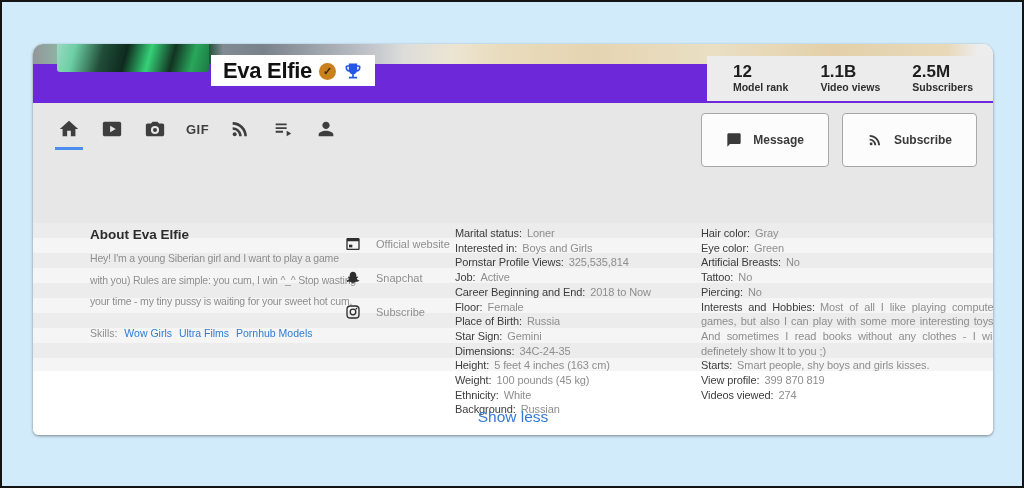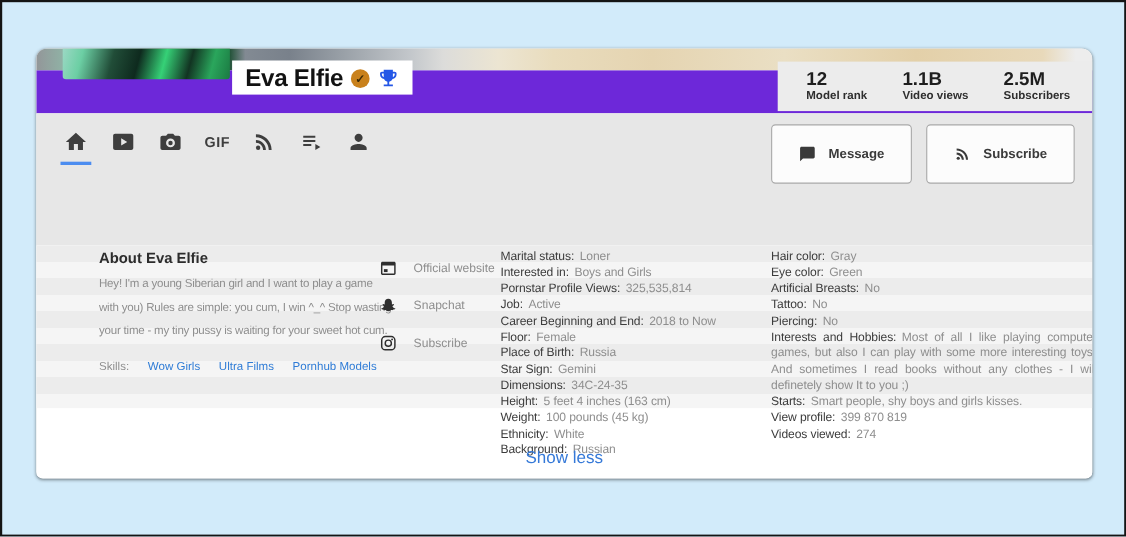--- a/index.html
+++ b/index.html
@@ -48,21 +48,21 @@
   .btn svg { width:16px; height:16px; fill:#3a3a3a; display:block; }
 
   
   .info { position:absolute; left:0; top:179px; width:100%; height:212px; background:#fff; }
   .stripes { position:absolute; left:0; top:0; width:100%; height:148px;
              background:repeating-linear-gradient(180deg,#ececec 0 15px,#f5f5f5 15px 30px); }
   .col-about { position:absolute; left:57px; top:0; width:268px; }
   .about-heading { font-size:13.5px; font-weight:bold; color:#2c2c2c; margin:4px 0 6px; }
   .bio { font-size:10.5px; letter-spacing:-0.2px; color:#8e8e8e; line-height:21.5px; margin:0; }
   .skills { margin-top:14px; font-size:10.5px; color:#8e8e8e; }
-  .skills a { color:#2f7cd6; text-decoration:none; margin-left:14px; }
+  .skills a { color:#2f7cd6; text-decoration:none; margin-left:4px; }
 
   .col-social { position:absolute; left:312px; top:4px; }
   .social-row { display:flex; align-items:center; gap:15px; height:34px; cursor:pointer; }
   .social-row svg { width:16px; height:16px; fill:#2e2e2e; display:block; }
   .social-label { font-size:11px; color:#8e8e8e; }
 
   .col-details-1 { position:absolute; left:422px; top:3px; width:250px; }
   .col-details-2 { position:absolute; left:668px; top:3px; width:296px; }
   .drow { font-size:11px; line-height:14.7px; color:#8e8e8e; letter-spacing:-0.1px; }
   .dlabel { font-weight:normal; color:#3c3c3c; margin-right:5px; }

